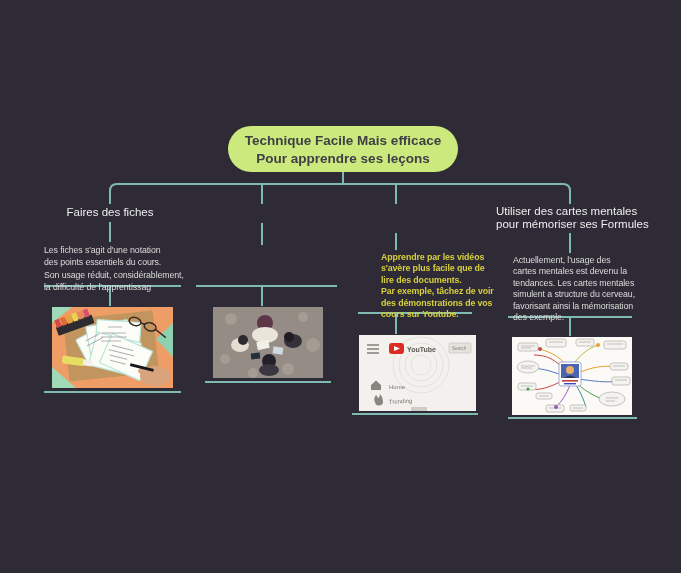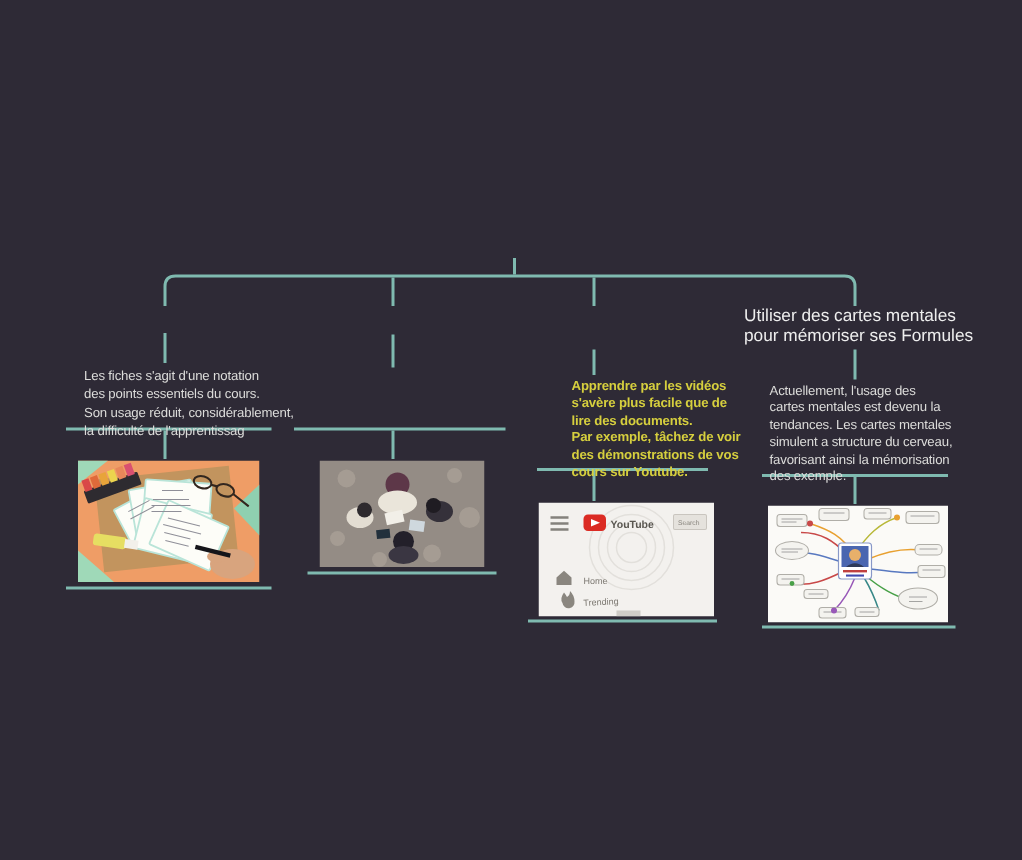--- a/index.html
+++ b/index.html
@@ -13,21 +13,21 @@
   .branch-heading{color:#eeeeee;font-size:11.5px;line-height:13px;white-space:pre;}
   .heading-center{text-align:center;}
   .branch-body{color:#dcdcda;font-size:8.8px;line-height:12.4px;white-space:pre;letter-spacing:-0.1px;}
   .body-highlight{color:#d6cf3e;font-weight:bold;line-height:11.4px;}
   .b4{line-height:11.4px;}
   .node-image{display:block;}
   .h1{left:30px;top:206px;width:160px;}
   .h2{left:182px;top:206px;width:160px;}
   .h3{left:362px;top:205px;}
   .h4{left:496px;top:205px;}
-  .b1{left:56px;top:244px;}
+  .b1{left:44px;top:244px;}
   .b2{left:205px;top:247px;}
   .b3{left:381px;top:252px;}
   .b4pos{left:513px;top:255px;}
   .img1{left:52px;top:307px;width:121px;height:81px;}
   .img2{left:213px;top:307px;width:110px;height:71px;}
   .img3{left:359px;top:335px;width:117px;height:76px;}
   .img4{left:512px;top:337px;width:120px;height:78px;}
 </style>
 </head>
 <body>
@@ -52,21 +52,24 @@
       <path d="M396 314 V334"></path>
       <path d="M508 317 H632"></path>
       <path d="M570 318 V336"></path>
       <path d="M44 392 H181"></path>
       <path d="M205 382 H331"></path>
       <path d="M352 414 H478"></path>
       <path d="M508 418 H637"></path>
     </g>
   </svg>
 
-
+  <div class="abs root-node">Technique Facile Mais efficace
+Pour apprendre ses leçons</div>
+
+  <div class="abs branch-heading heading-center h1">Faires des fiches</div>
   <div class="abs branch-heading h4">Utiliser des cartes mentales
 pour mémoriser ses Formules</div>
 
   <div class="abs branch-body b1">Les fiches s'agit d'une notation
 des points essentiels du cours.
 Son usage réduit, considérablement,
 la difficulté de l'apprentissag</div>
   <div class="abs branch-body body-highlight b3">Apprendre par les vidéos
 s'avère plus facile que de
 lire des documents.

